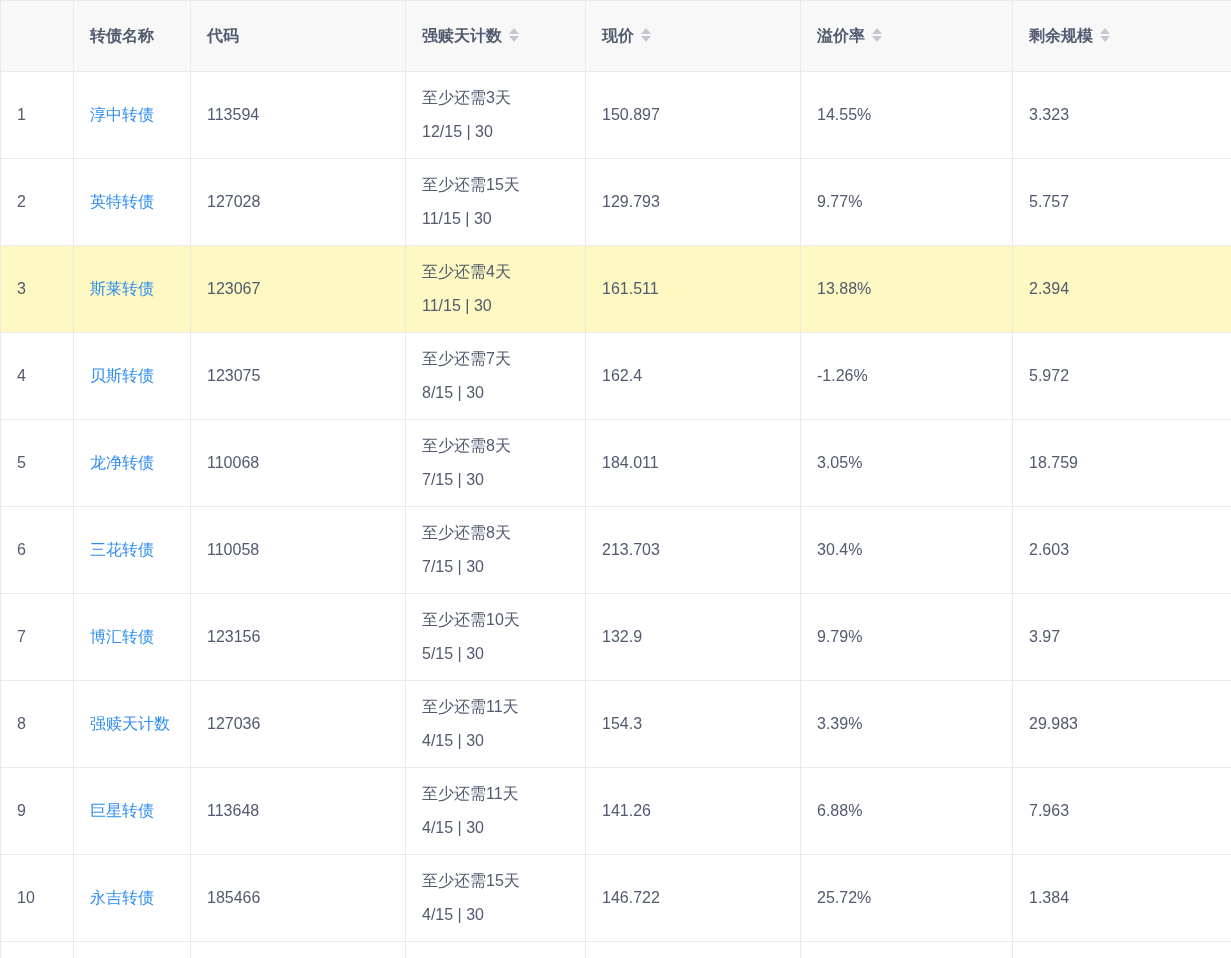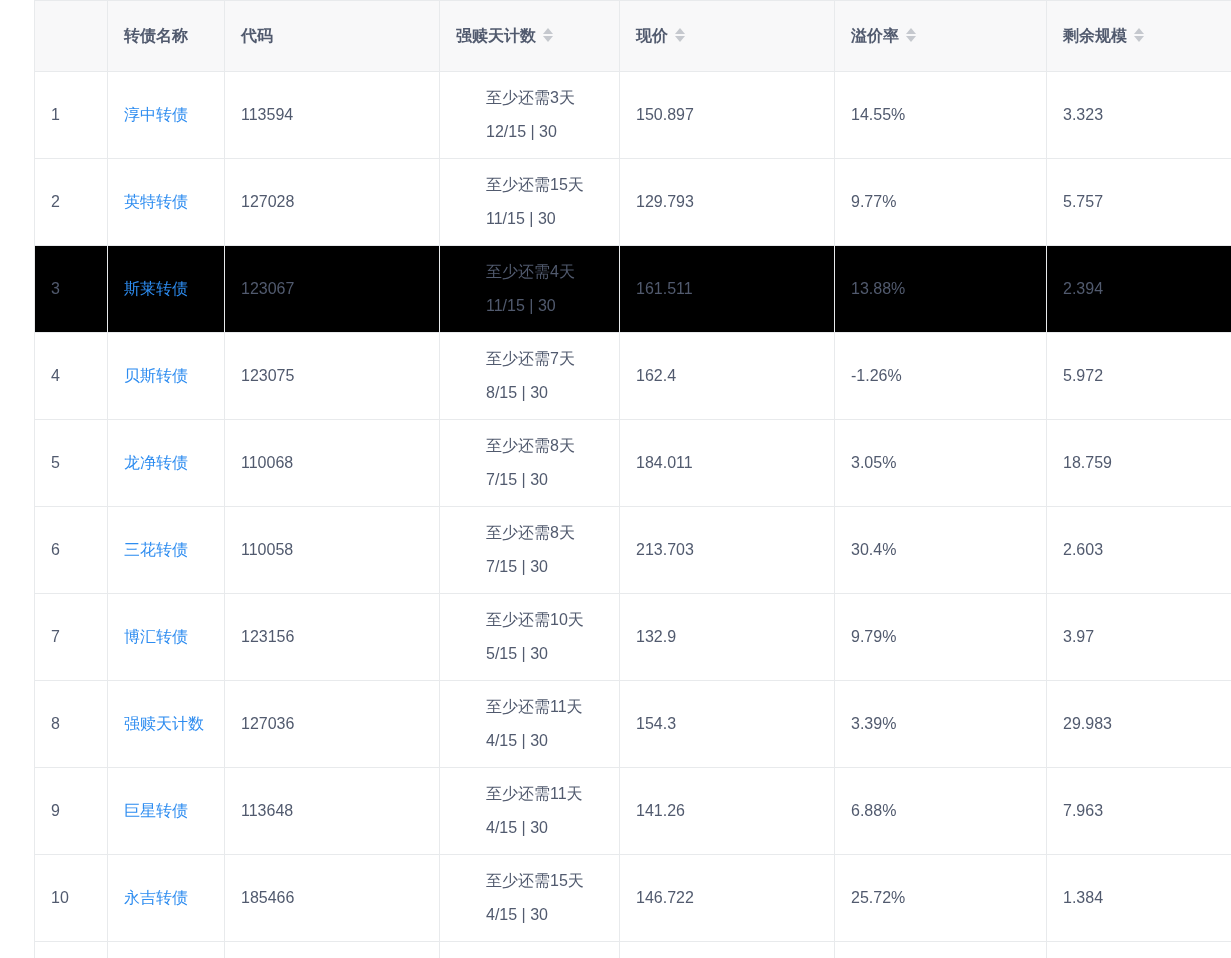--- a/index.html
+++ b/index.html
@@ -6,21 +6,20 @@
   html, body {
     margin: 0; padding: 0;
     width: 1231px; height: 958px;
     overflow: hidden;
     background: #ffffff;
     font-family: "Liberation Sans", "DejaVu Sans", sans-serif;
   }
   .table-wrap {
     width: 1231px; height: 958px;
     overflow: hidden;
-    padding-left: 34px;
   }
   table {
     width: 1231px;
     table-layout: fixed;
     border-collapse: collapse;
   }
   col.c-index     { width: 73px; }
   col.c-name      { width: 117px; }
   col.c-code      { width: 215px; }
   col.c-redeem    { width: 180px; }
@@ -37,29 +36,29 @@
     color: #515a6e;
     overflow: hidden;
     white-space: nowrap;
   }
   thead th {
     background: #f8f8f9;
     height: 71px;
     font-weight: bold;
   }
   tbody td { height: 87px; background: #ffffff; }
-  tr.highlight td { background: #000000; }
+  tr.highlight td { background: #fef9c3; }
 
   .bond-link {
     color: #2d8cf0;
     cursor: pointer;
     text-decoration: none;
     margin-top: 7px;
   }
-  .two-line { line-height: 34px; margin-left: 30px; }
+  .two-line { line-height: 34px; }
 
   .sorter {
     display: inline-flex;
     flex-direction: column;
     vertical-align: middle;
     margin-left: 7px;
     gap: 2px;
     cursor: pointer;
     position: relative;
     top: -1px;

